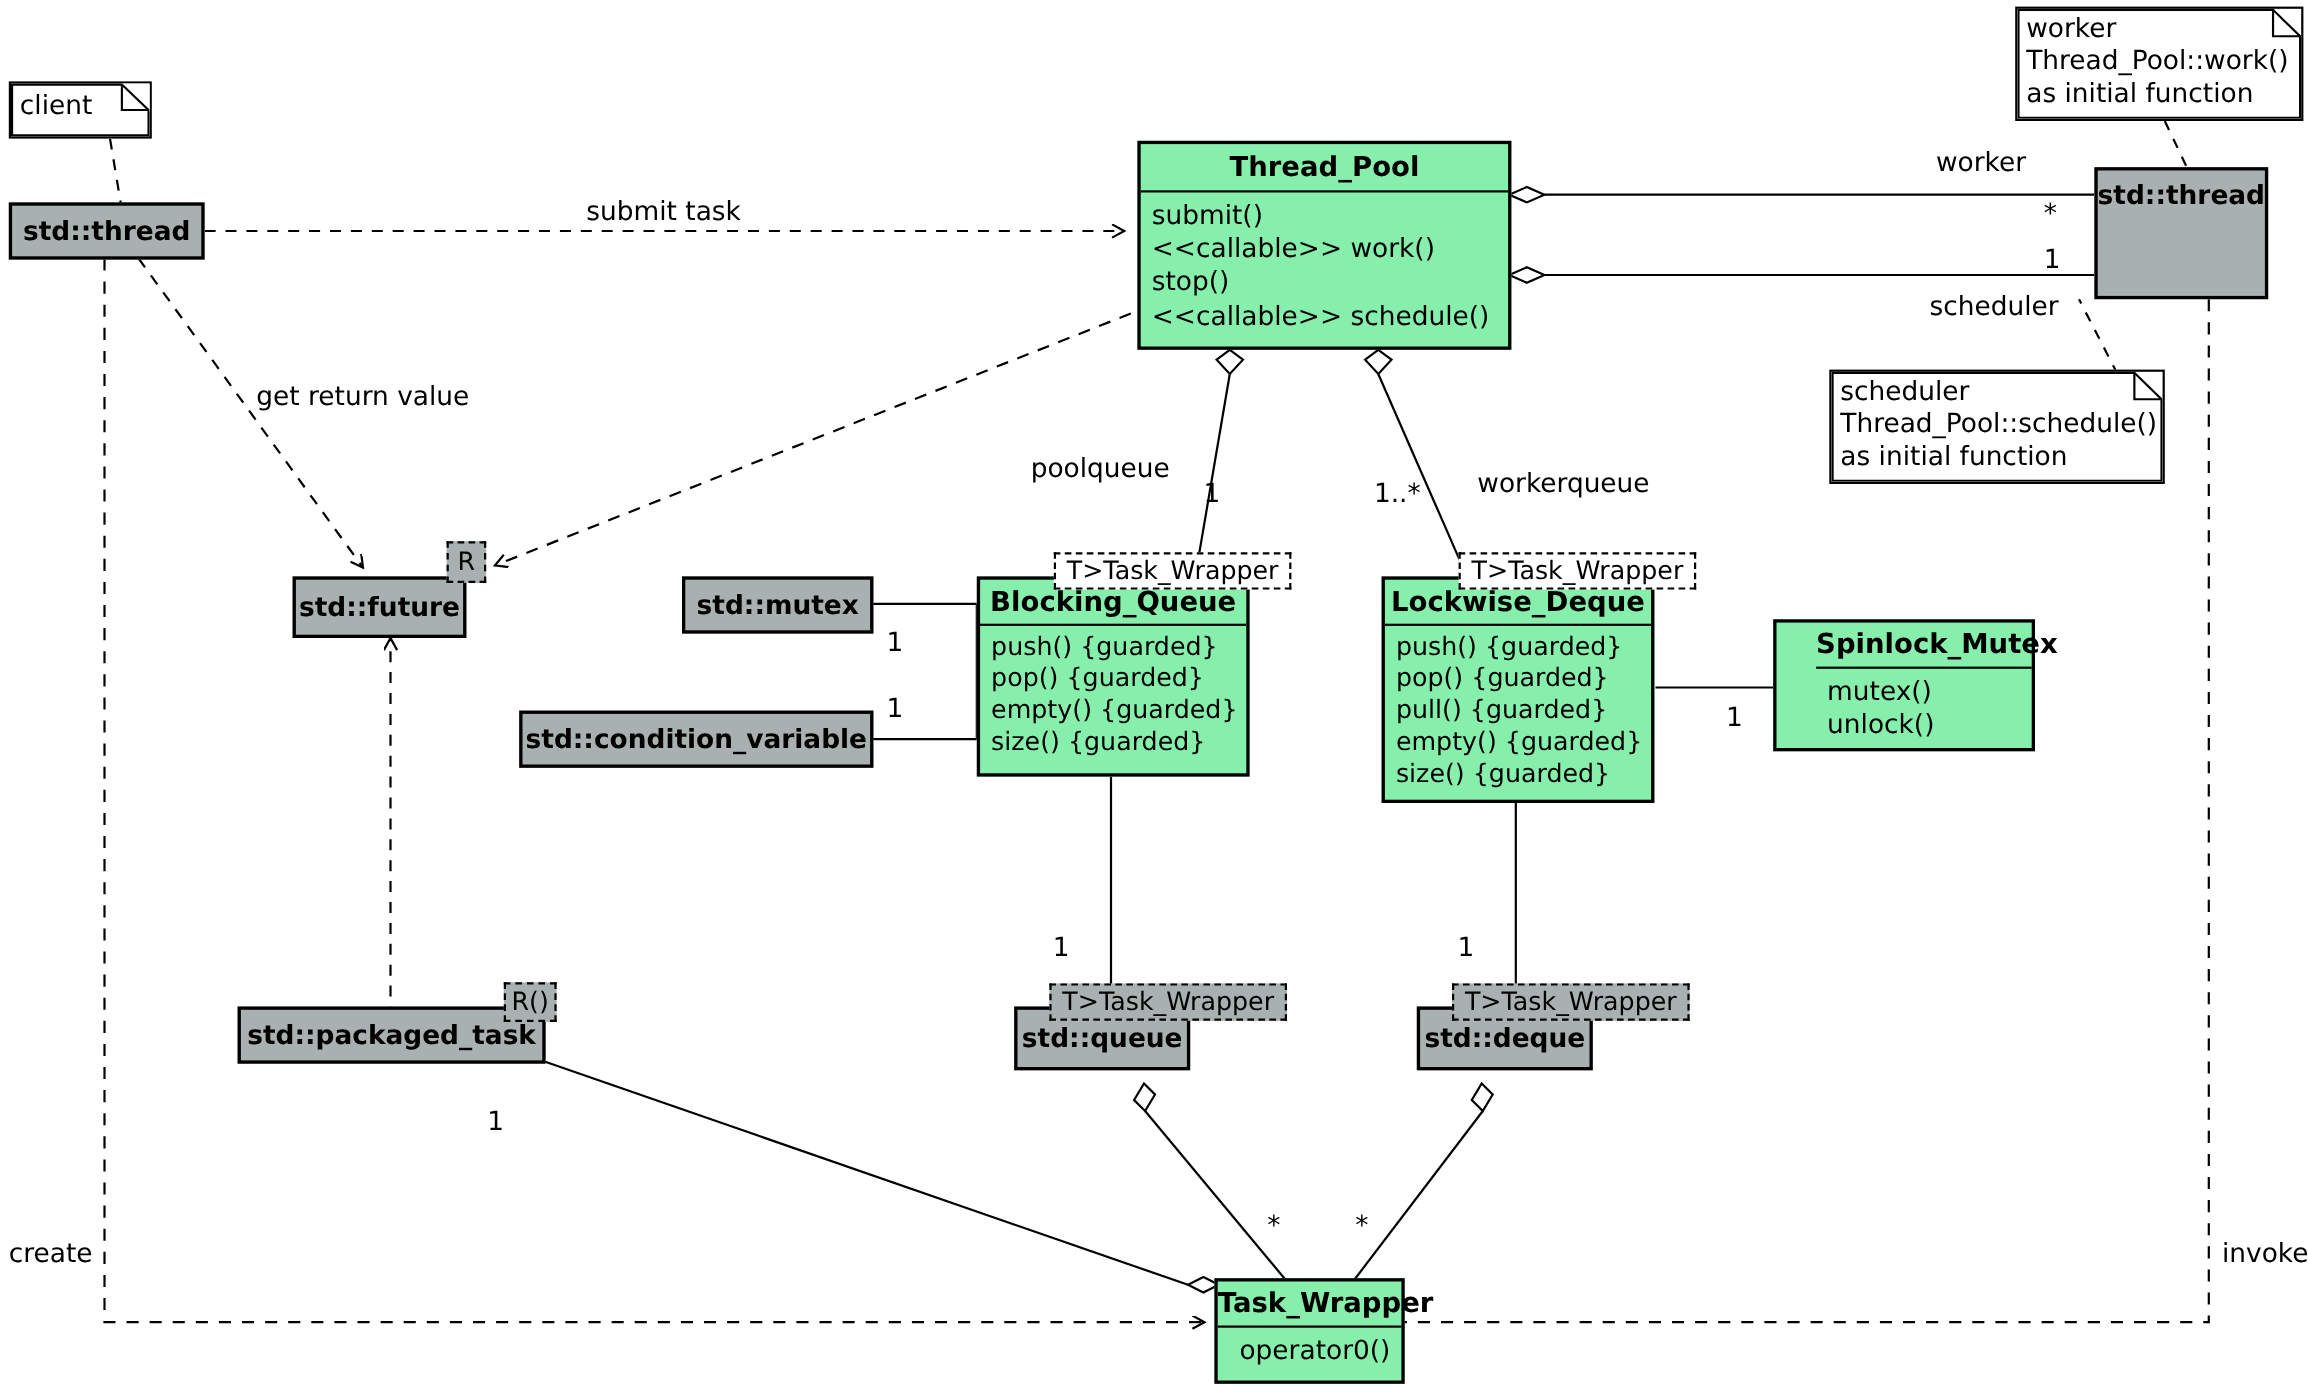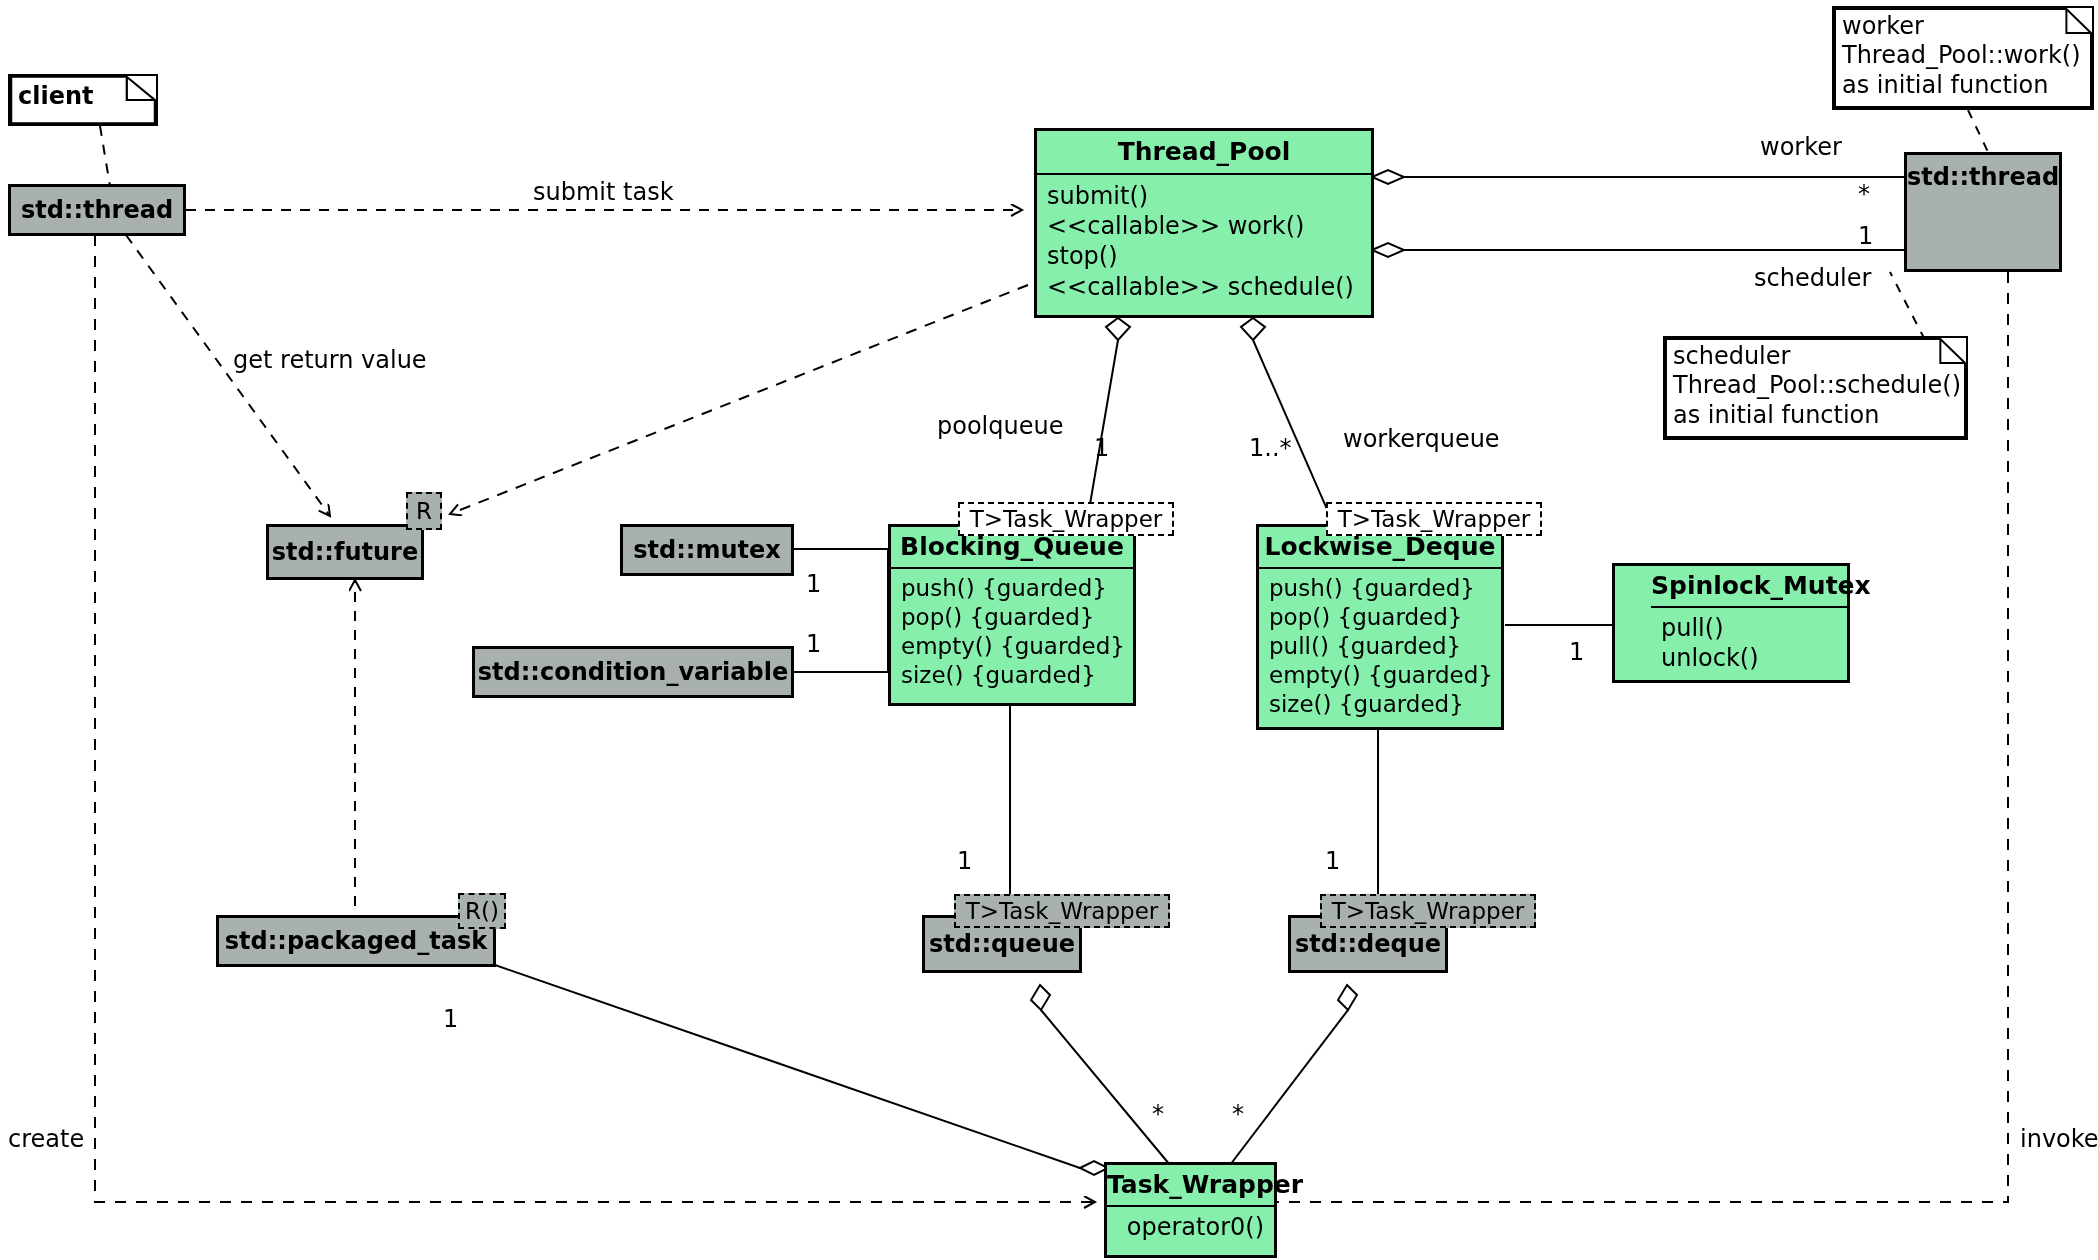--- a/index.html
+++ b/index.html
@@ -110,21 +110,21 @@
     
     <path d="M355,925 L355,580" stroke-width="2" stroke-dasharray="10,9" marker-end="url(#openArrow)"></path>
 
     
     <polyline points="95,235 95,1202 1095,1202" stroke-width="2" stroke-dasharray="11,10" marker-end="url(#openArrow)"></polyline>
 
     
     <polyline points="2008,272 2008,1202 1222,1202" stroke-width="2" stroke-dasharray="11,10" marker-end="url(#openArrow)"></polyline>
   </svg>
 
-  <div class="note" style="left:8px;top:74px;width:150px;height:52px;font-size:24px;font-weight:bold;">
+  <div class="note" style="left:8px;top:74px;width:130px;height:52px;font-size:24px;">
     <div class="foldtri" style="border-left-color:transparent;"></div>
     <svg style="position:absolute;left:0;top:0;width:100%;height:100%;" viewBox="0 0 130 52" preserveAspectRatio="none">
       <path d="M1,1 L104,1 L129,26 L129,51 L1,51 Z" fill="#fff" stroke="#000" stroke-width="2"></path>
       <path d="M104,1 L104,26 L129,26" fill="none" stroke="#000" stroke-width="2"></path>
     </svg>
     <div class="body" style="position:relative;padding:6px 8px;">client</div>
   </div>
 
   <div class="note" style="left:1832px;top:6px;width:262px;height:104px;font-size:24px;">
     <svg style="position:absolute;left:0;top:0;width:100%;height:100%;" viewBox="0 0 262 104" preserveAspectRatio="none">
@@ -223,21 +223,21 @@
       <div>size() {guarded}</div>
     </div>
   </div>
   <div class="tparam" style="left:1326px;top:502px;width:216px;height:34px;font-size:23px;">
     <span>T&gt;Task_Wrapper</span>
   </div>
 
   <div class="cls" style="left:1612px;top:563px;width:238px;height:120px;padding-left:36px;">
     <div class="title" style="font-size:25px;padding:5px 0 6px;">Spinlock_Mutex</div>
     <div class="ops" style="padding:5px 10px;font-size:24px;line-height:1.26;">
-      <div>pull()</div>
+      <div>mutex()</div>
       <div>unlock()</div>
     </div>
   </div>
 
   <div class="cls" style="left:1104px;top:1162px;width:173px;height:96px;">
     <div class="title" style="font-size:25px;padding:5px 0 6px;">Task_Wrapper</div>
     <div class="ops" style="padding:5px 10px;font-size:24px;line-height:1.26;text-align:right;">
       <div>operator0()</div>
     </div>
   </div>

